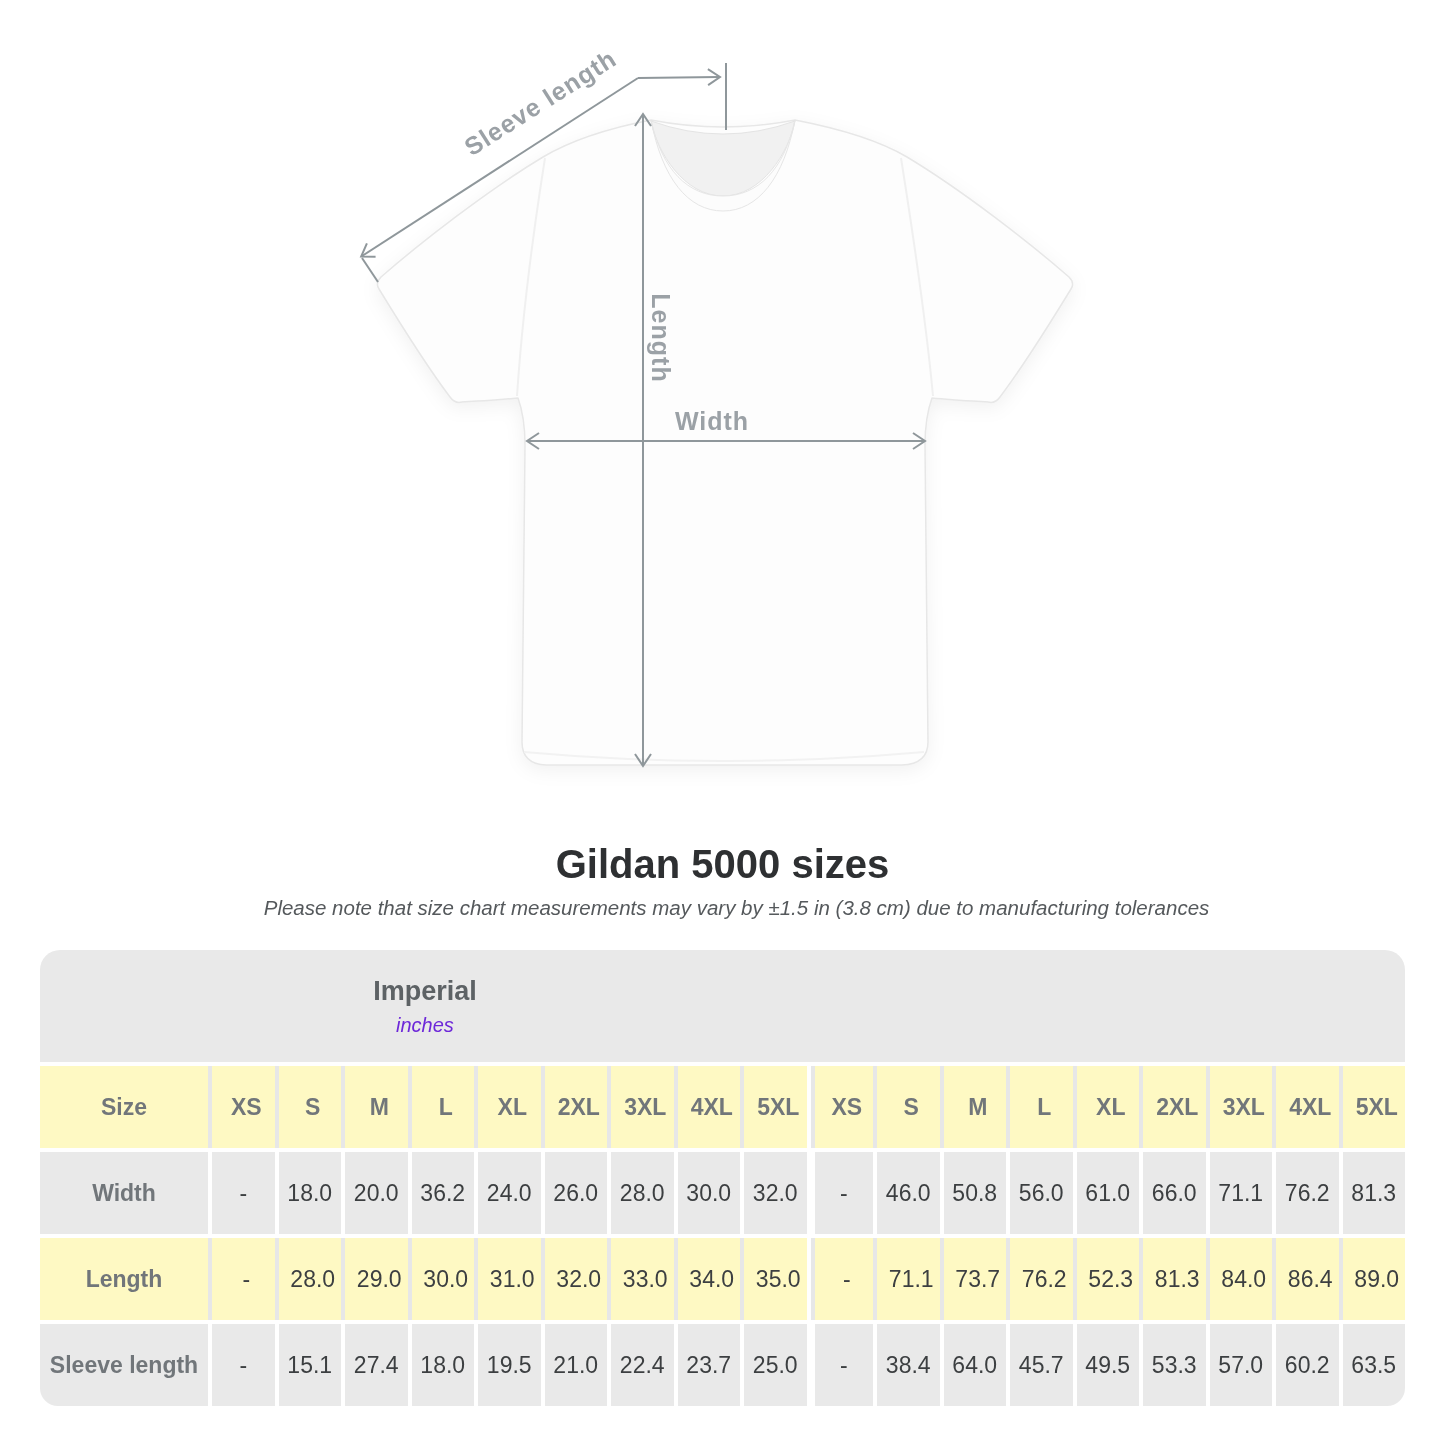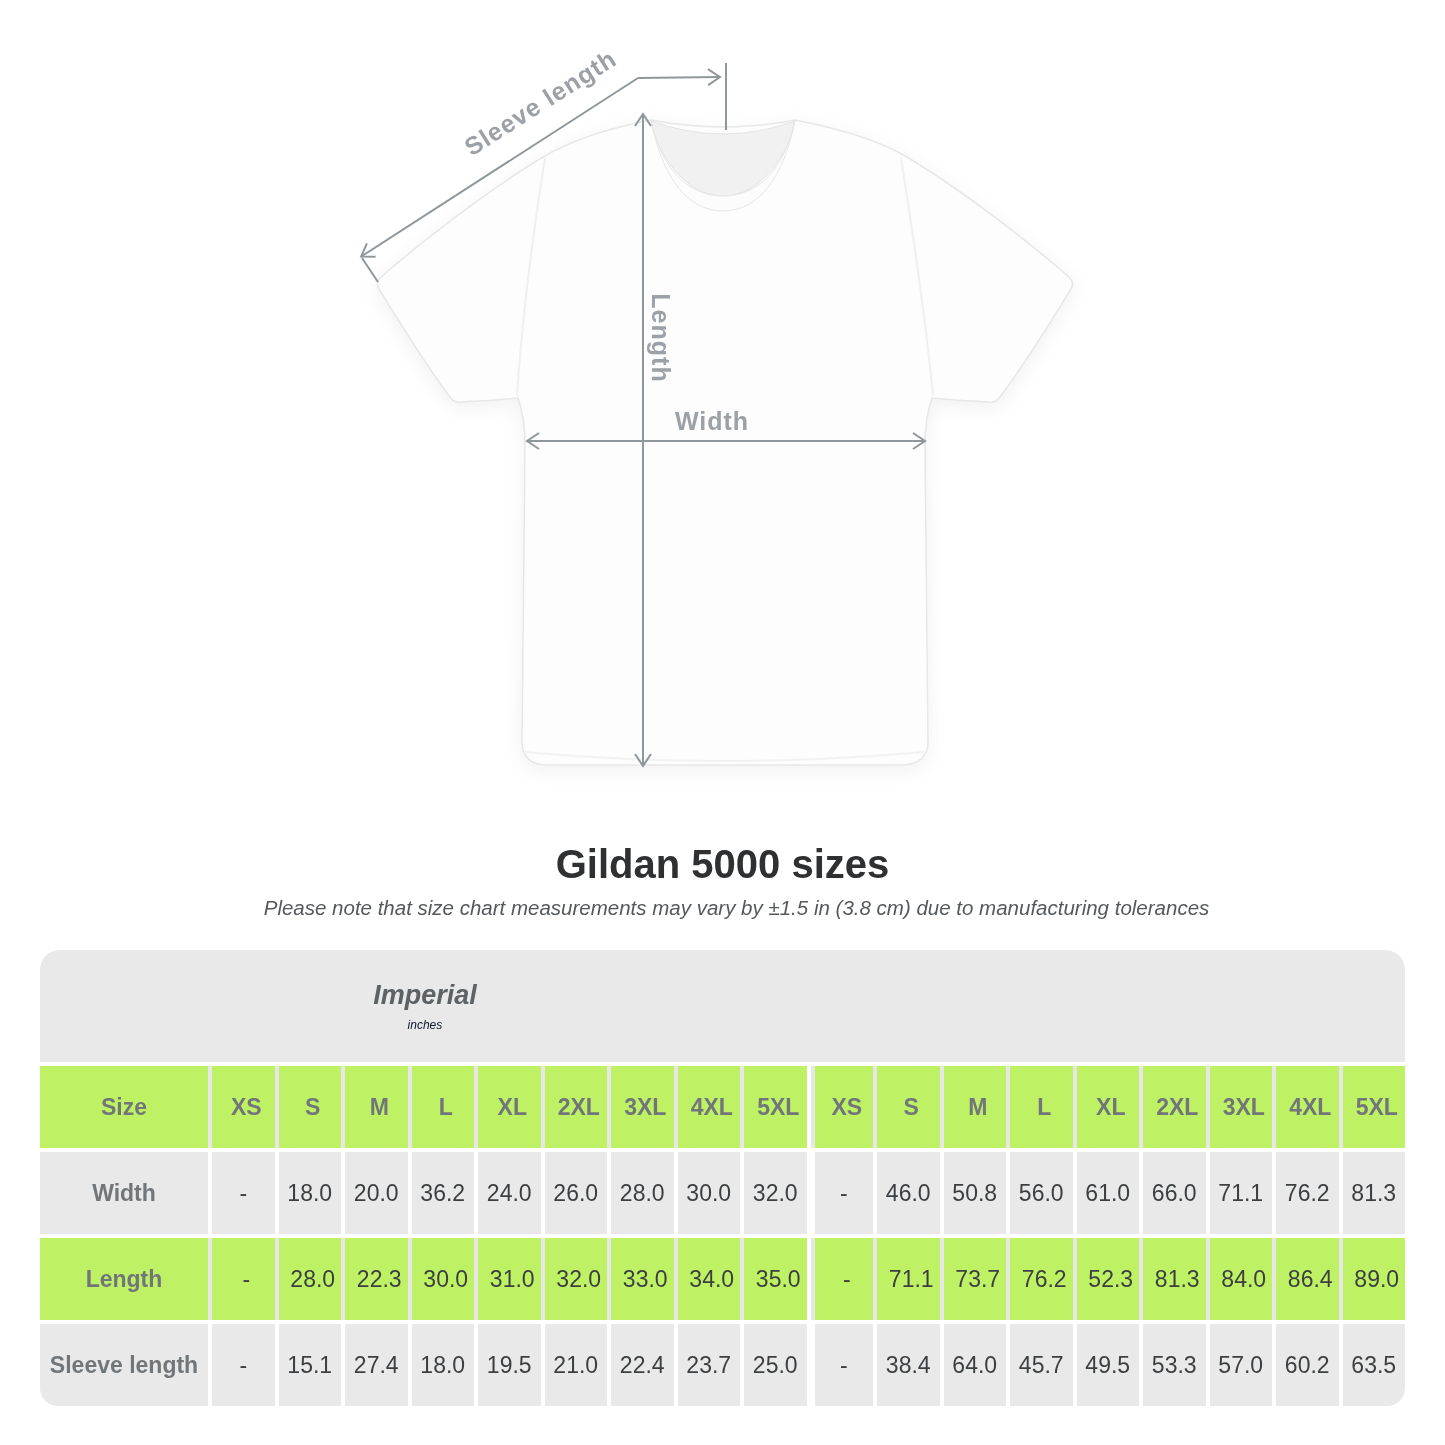--- a/index.html
+++ b/index.html
@@ -23,30 +23,30 @@
   .subtitle{margin:2px;font-size:20.5px;font-style:italic;color:#55595c;padding-left:28px;}
   
   .size-chart{margin:30px 40px 0;}
   .band{
     height:112px;background:#e9e9e9;border-radius:20px 20px 0 0;
     display:flex;margin-bottom:4px;
   }
   .group{display:flex;flex-direction:column;align-items:center;justify-content:center;}
   .group.imperial{width:56.4%;}
   .group.metric{width:43.6%;}
-  .g-label{font-size:27px;font-weight:bold;font-style:italic;color:#5d6265;}
-  .g-sub{margin-top:7px;font-size:12px;font-style:italic;color:#0f172a;}
+  .g-label{font-size:27px;font-weight:bold;color:#5d6265;}
+  .g-sub{margin-top:7px;font-size:20px;font-style:italic;color:#6d28d9;}
   .grid{
     display:grid;
     grid-template-columns:168px repeat(18,1fr);
     grid-auto-rows:82px;
     gap:4px;
   }
   .cell{display:flex;align-items:center;justify-content:center;font-size:23px;white-space:nowrap;}
-  .rw{background:#bef264;}
+  .rw{background:#fef9c3;}
   .rg{background:#e9e9e9;}
   .rw:not(.c0){box-shadow:-4px 0 0 #e7e7e7;padding-left:6px;}
   .hcell,.lcell{font-weight:bold;color:#71767a;}
   .vcell{color:#3c3f41;}
   .mfirst{margin-left:4px;}
   .br-l{border-radius:0 0 0 18px;}
   .br-r{border-radius:0 0 18px 0;}
 </style>
 </head>
 <body>
@@ -157,21 +157,21 @@
       <div class="cell rg vcell">50.8</div>
       <div class="cell rg vcell">56.0</div>
       <div class="cell rg vcell">61.0</div>
       <div class="cell rg vcell">66.0</div>
       <div class="cell rg vcell">71.1</div>
       <div class="cell rg vcell">76.2</div>
       <div class="cell rg vcell">81.3</div>
       <div class="cell rw c0 lcell">Length</div>
       <div class="cell rw vcell">-</div>
       <div class="cell rw vcell">28.0</div>
-      <div class="cell rw vcell">22.3</div>
+      <div class="cell rw vcell">29.0</div>
       <div class="cell rw vcell">30.0</div>
       <div class="cell rw vcell">31.0</div>
       <div class="cell rw vcell">32.0</div>
       <div class="cell rw vcell">33.0</div>
       <div class="cell rw vcell">34.0</div>
       <div class="cell rw vcell">35.0</div>
       <div class="cell rw vcell mfirst">-</div>
       <div class="cell rw vcell">71.1</div>
       <div class="cell rw vcell">73.7</div>
       <div class="cell rw vcell">76.2</div>

